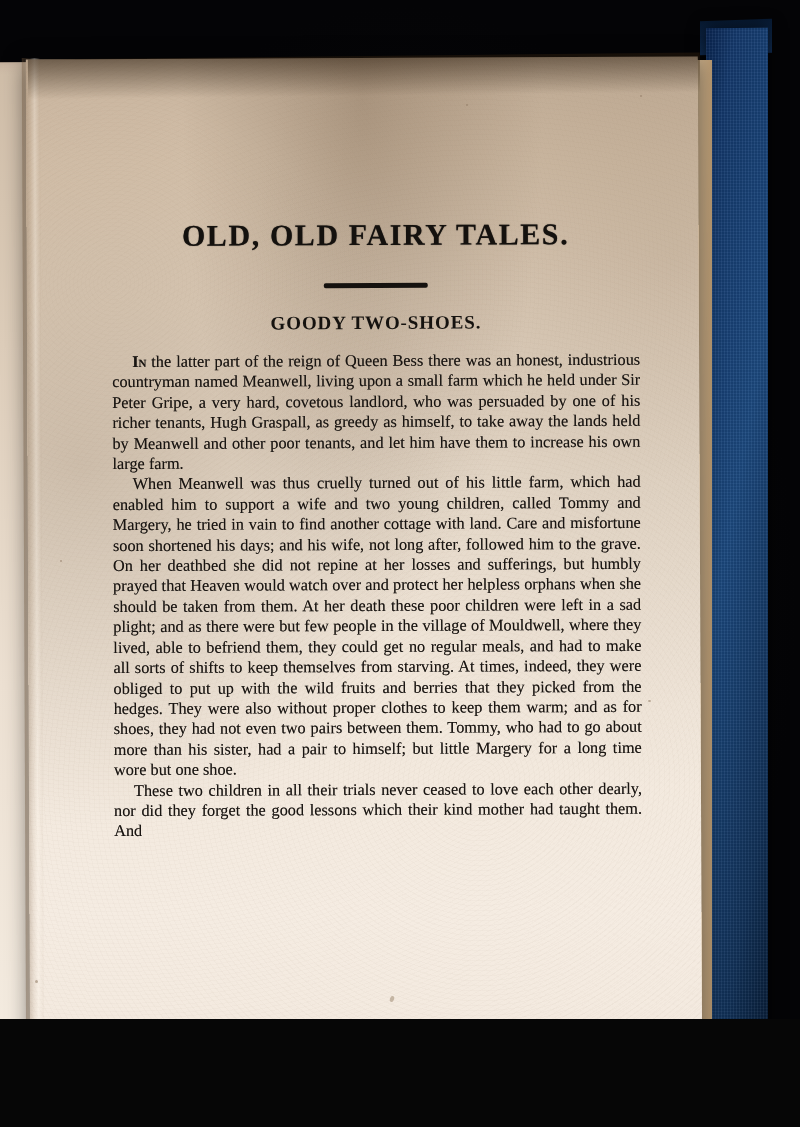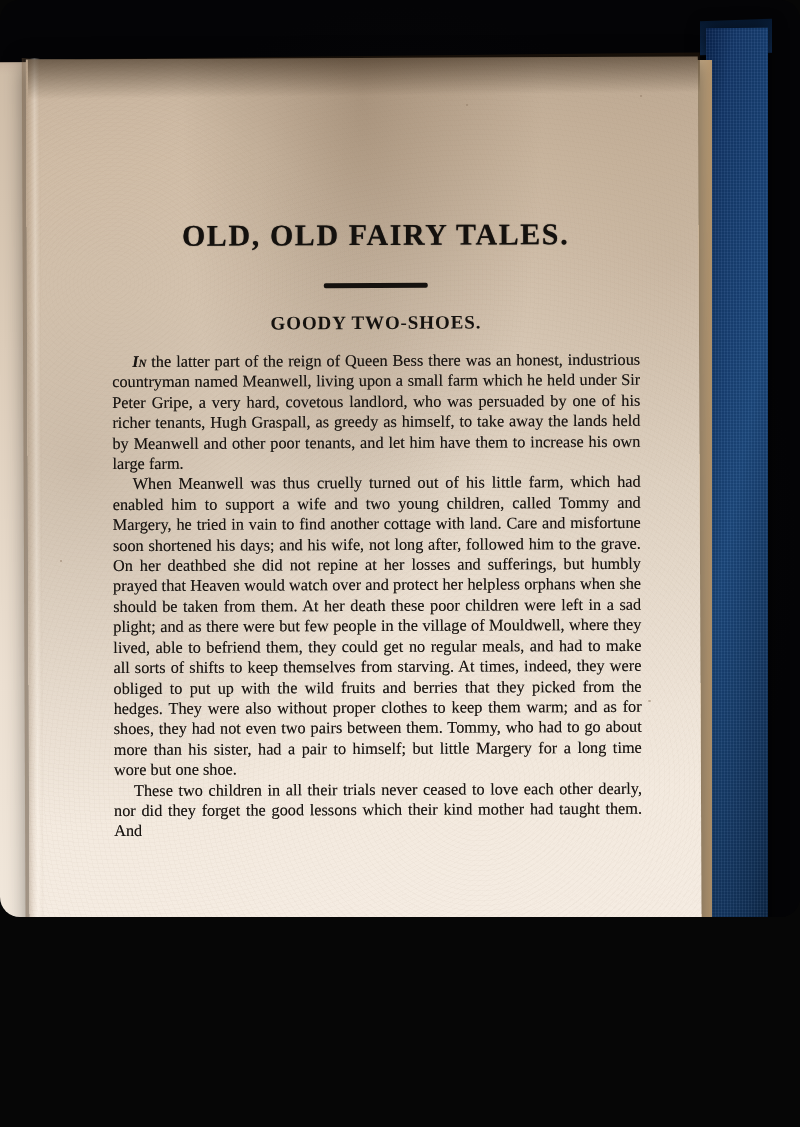--- a/index.html
+++ b/index.html
@@ -1,21 +1,21 @@
 <!DOCTYPE html>
 <html><head>
 <meta charset="utf-8">
 <style>
   html,body{margin:0;padding:0;}
   body{
     width:800px;height:1127px;overflow:hidden;
     background:#060606;
     font-family:"Liberation Serif", serif;
   }
-  .photo{position:relative;width:800px;height:917px;overflow:hidden;background:#040405;border-radius:20px;}
+  .photo{position:relative;width:800px;height:1019px;overflow:hidden;background:#040405;}
 
   
   .backdrop{position:absolute;inset:0;background:
       radial-gradient(ellipse at 50% 60%, #0d0d10 0%, #040406 70%);}
 
   
   .cover-blue{
     position:absolute;left:706px;top:28px;width:62px;height:1062px;
     background:linear-gradient(100deg,#0c2banyone 0%,#13376a 10%,#1b4377 45%,#102f58 80%,#07172e 100%);
     background:linear-gradient(100deg,#0b2550 0%,#153a6d 12%,#1d4a80 45%,#123259 78%,#071930 100%);
@@ -136,21 +136,21 @@
     font-family:"Liberation Serif", serif;
     font-size:16.3px;
     line-height:20.4px;
     text-align:justify;
     text-justify:inter-word;
     text-indent:20px;
     text-shadow:0 0 .4px rgba(25,20,16,.55);
     -webkit-font-smoothing:none;
   }
   .para + .para{margin-top:0;}
-  .smallcaps{font-variant:small-caps;font-weight:700;font-style:italic;}
+  .smallcaps{font-variant:small-caps;font-weight:700;}
 
   
   .speck{position:absolute;background:#8d775e;border-radius:50%;opacity:.55;}
 </style>
 </head>
 <body>
 
 <div class="photo">
 
   <div class="backdrop"></div>

